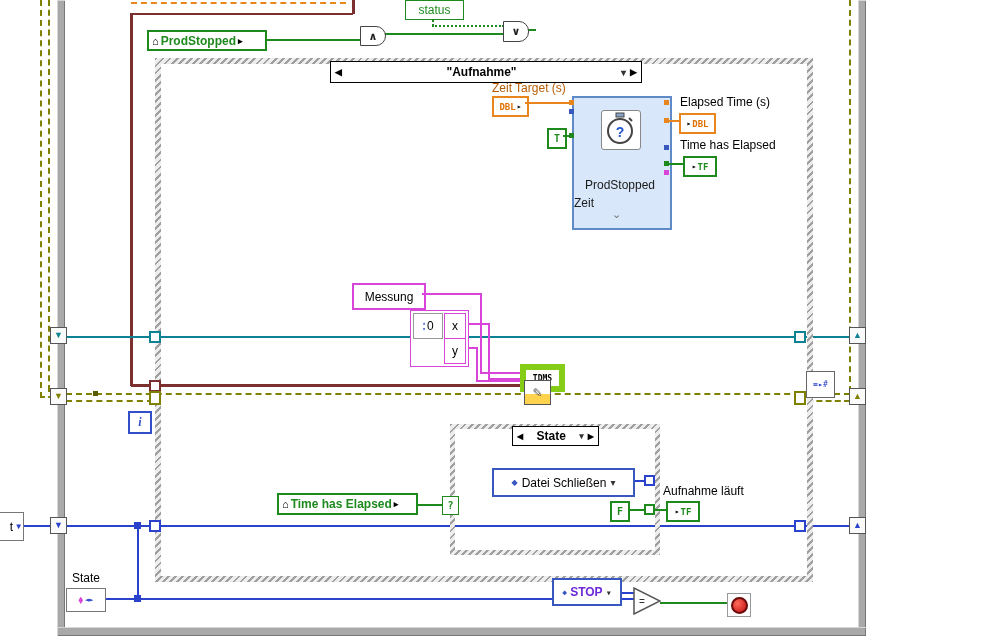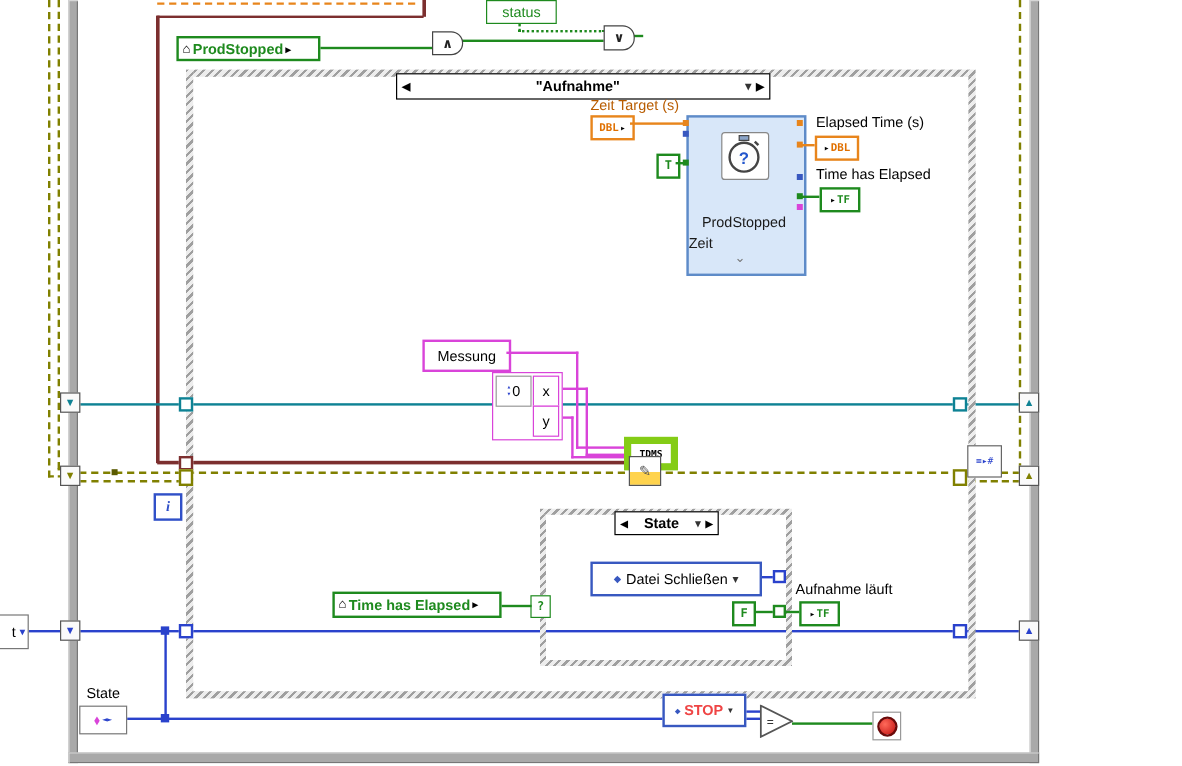--- a/index.html
+++ b/index.html
@@ -241,21 +241,21 @@
   </div>
 
   <div class="lbl" style="left:72px;top:571px">State</div>
   <div class="term" style="left:66px;top:588px;width:38px;height:22px;border:1px solid #777;gap:2px">
     <span style="color:#d944d9;font-size:10px">⬧</span>
     <span style="color:#2a42cc;font-size:7px">◄►</span>
   </div>
 
   <div class="term" style="left:552px;top:578px;width:66px;height:24px;border:2px solid #3858c0;gap:3px">
     <span style="color:#3858c0;font-size:8px">◆</span>
-    <span style="color:#ef4444;font:bold 12px 'Liberation Sans',sans-serif">STOP</span>
+    <span style="color:#6d28d9;font:bold 12px 'Liberation Sans',sans-serif">STOP</span>
     <span style="color:#333;font-size:10px">▾</span>
   </div>
 
   <div style="position:absolute;left:633px;top:587px;width:28px;height:28px">
     <svg width="28" height="28" viewBox="0 0 28 28">
       <polygon points="1,1 1,27 27,14" fill="#ffffff" stroke="#555" stroke-width="1.5"></polygon>
       <text x="6" y="18" font-size="10" fill="#333">=</text>
     </svg>
   </div>
 

